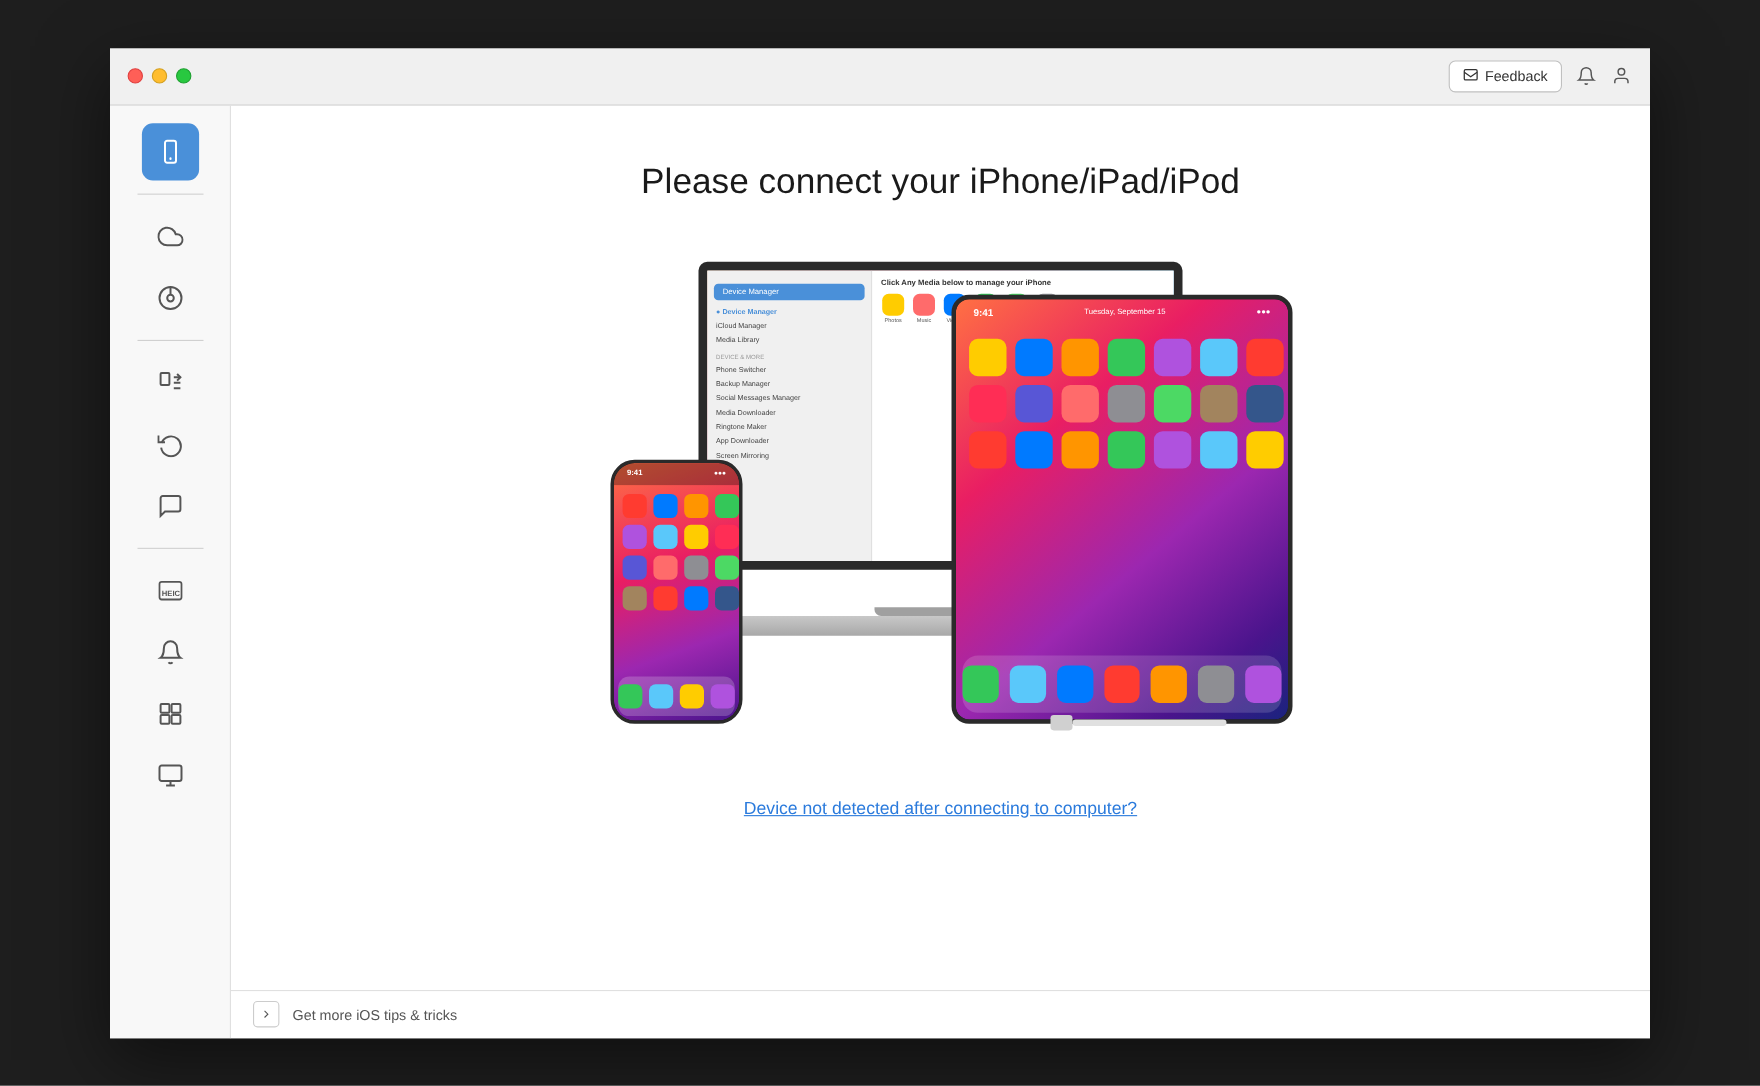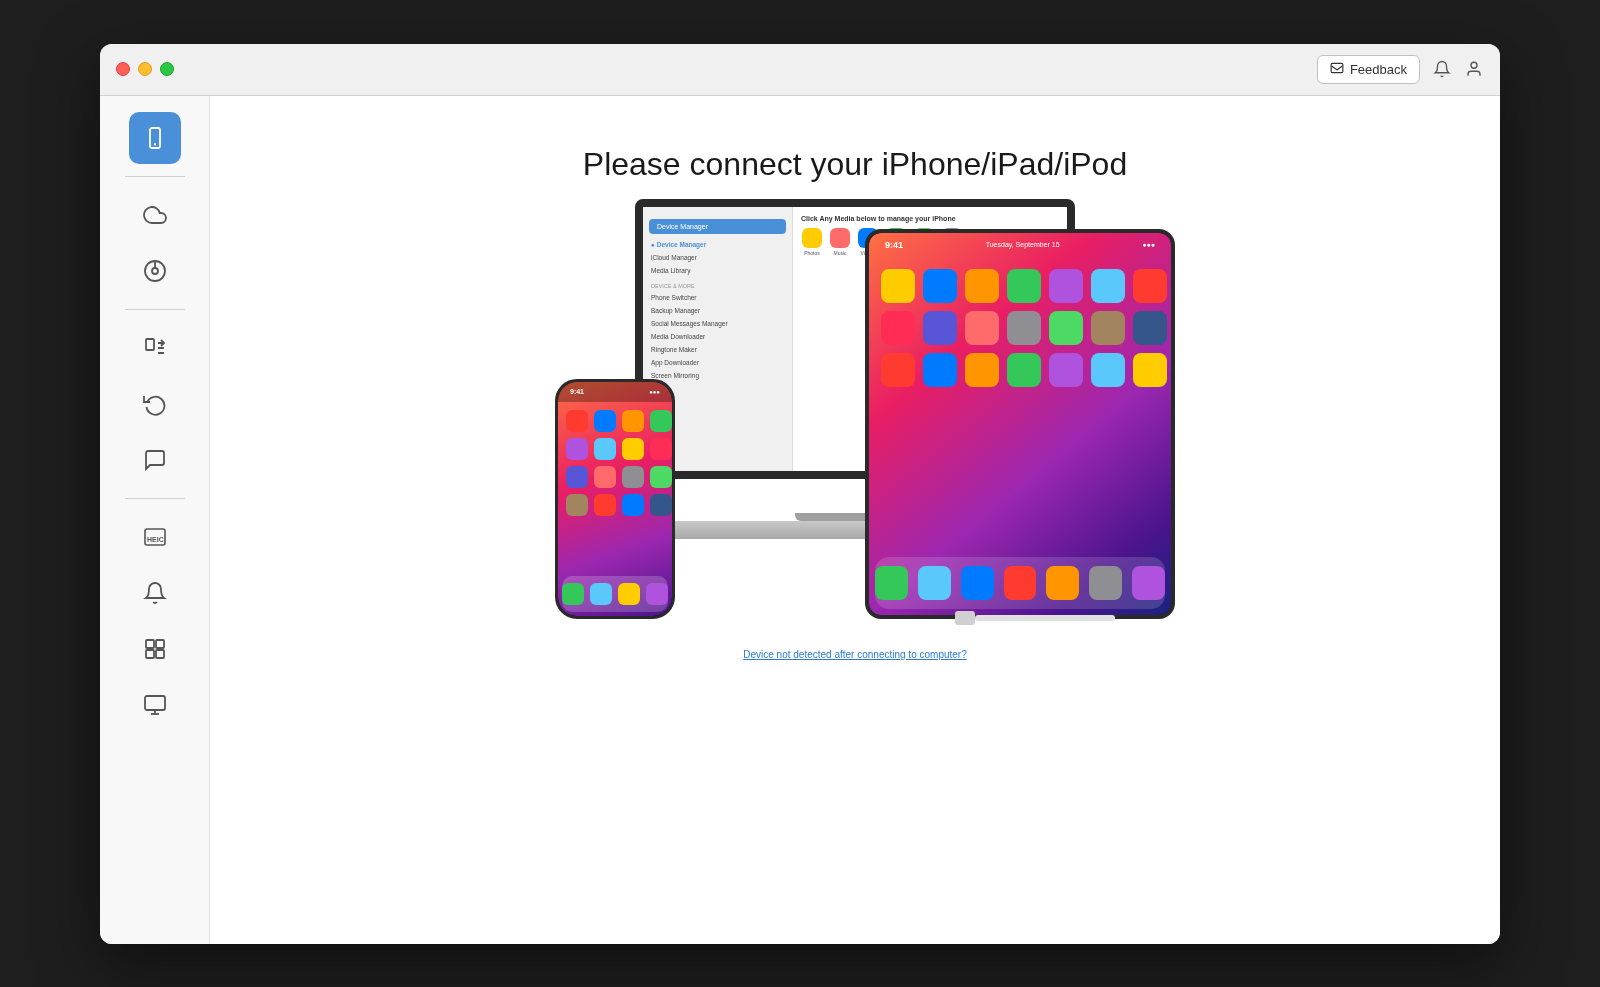--- a/index.html
+++ b/index.html
@@ -9,21 +9,21 @@
       background: #1e1e1e;
       display: flex;
       align-items: center;
       justify-content: center;
       font-family: -apple-system, BlinkMacSystemFont, 'Helvetica Neue', Arial, sans-serif;
     }
     .window {
       width: 1400px;
       height: 900px;
       background: #f5f5f5;
-      border-radius: 12px;
+      border-radius: 0;
       overflow: hidden;
       display: flex;
       flex-direction: column;
       box-shadow: 0 20px 60px rgba(0,0,0,0.5);
     }
     .titlebar {
       height: 52px;
       background: #f0f0f0;
       border-bottom: 1px solid #d0d0d0;
       display: flex;
@@ -122,20 +122,21 @@
       position: relative;
     }
     .main-inner {
       flex: 1;
       display: flex;
       flex-direction: column;
       align-items: center;
       justify-content: flex-start;
       padding: 50px 40px 20px;
       width: 100%;
+      gap: 39px;
     }
     .page-title {
       font-size: 32px;
       font-weight: 500;
       color: #1a1a1a;
       margin-bottom: 16px;
       text-align: center;
     }
     .page-subtitle {
       font-size: 15px;
@@ -395,21 +396,21 @@
     .cable-plug {
       position: absolute;
       bottom: 4px;
       left: 0;
       width: 20px;
       height: 14px;
       background: #d0d0d0;
       border-radius: 3px;
     }
     .device-help-link {
-      font-size: 10px;
+      font-size: 16px;
       color: #2a7adc;
       text-decoration: underline;
       cursor: pointer;
       margin-bottom: 20px;
     }
     .footer-bar {
       height: 44px;
       border-top: 1px solid #e0e0e0;
       display: flex;
       align-items: center;
@@ -696,15 +697,23 @@
 
           <div class="usb-cable">
             <div class="cable-plug"></div>
             <div class="cable-line"></div>
           </div>
         </div>
 
         <a class="device-help-link">Device not detected after connecting to computer?</a>
       </div>
 
+      <div class="footer-bar">
+        <div class="expand-btn">
+          <svg width="12" height="12" viewBox="0 0 24 24" fill="none" stroke="currentColor" stroke-width="2">
+            <polyline points="9 18 15 12 9 6"></polyline>
+          </svg>
+        </div>
+        <span class="footer-link">Get more iOS tips &amp; tricks</span>
+      </div>
     </div>
   </div>
 </div>
 
 </body></html>

